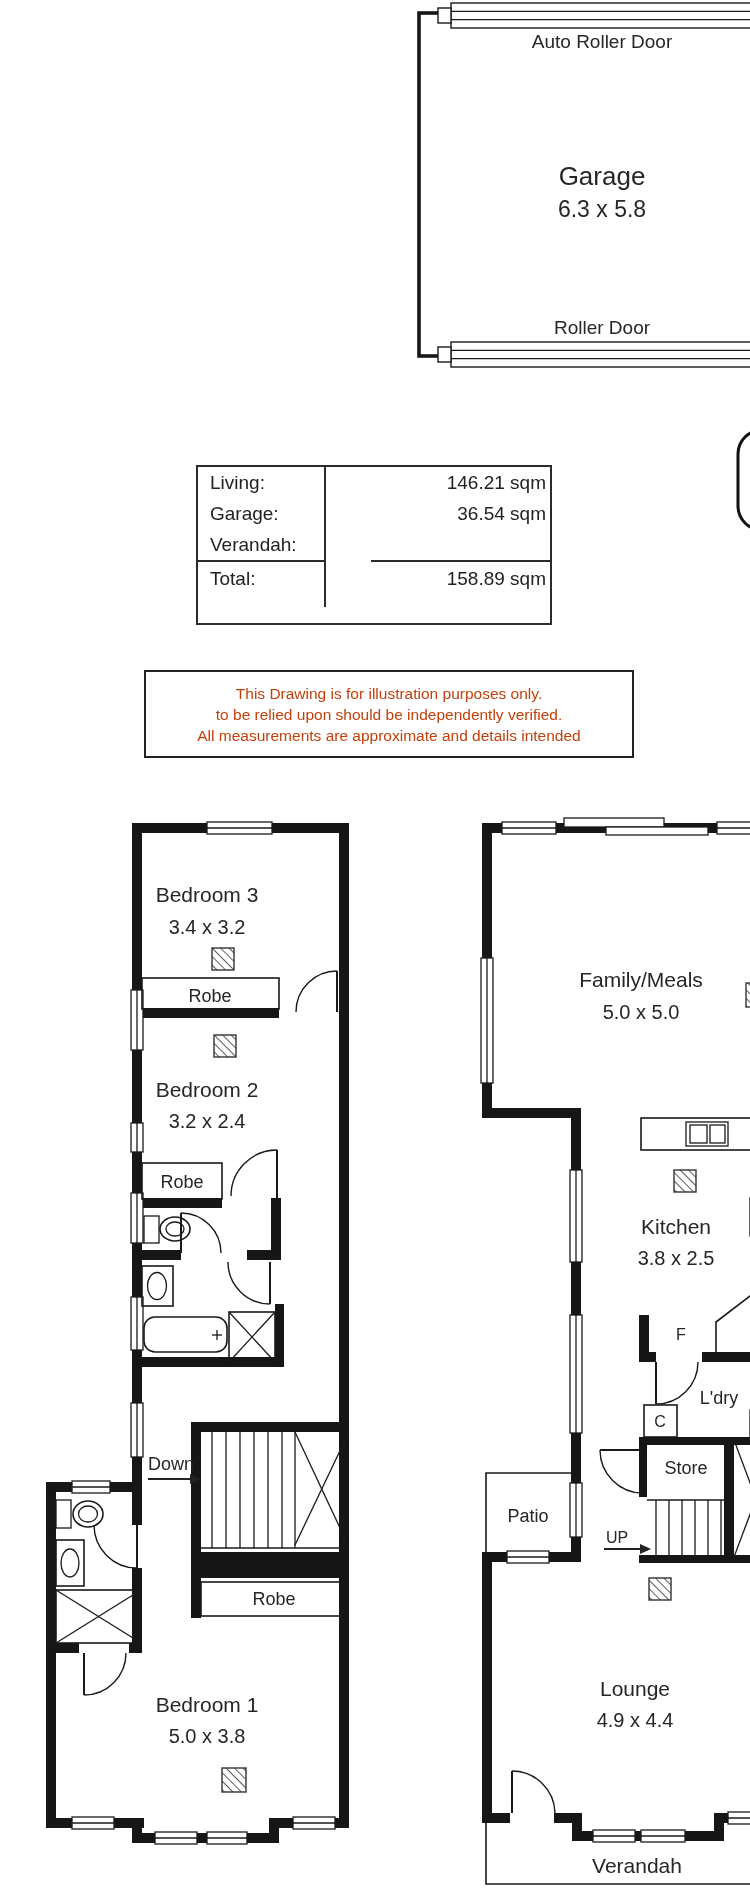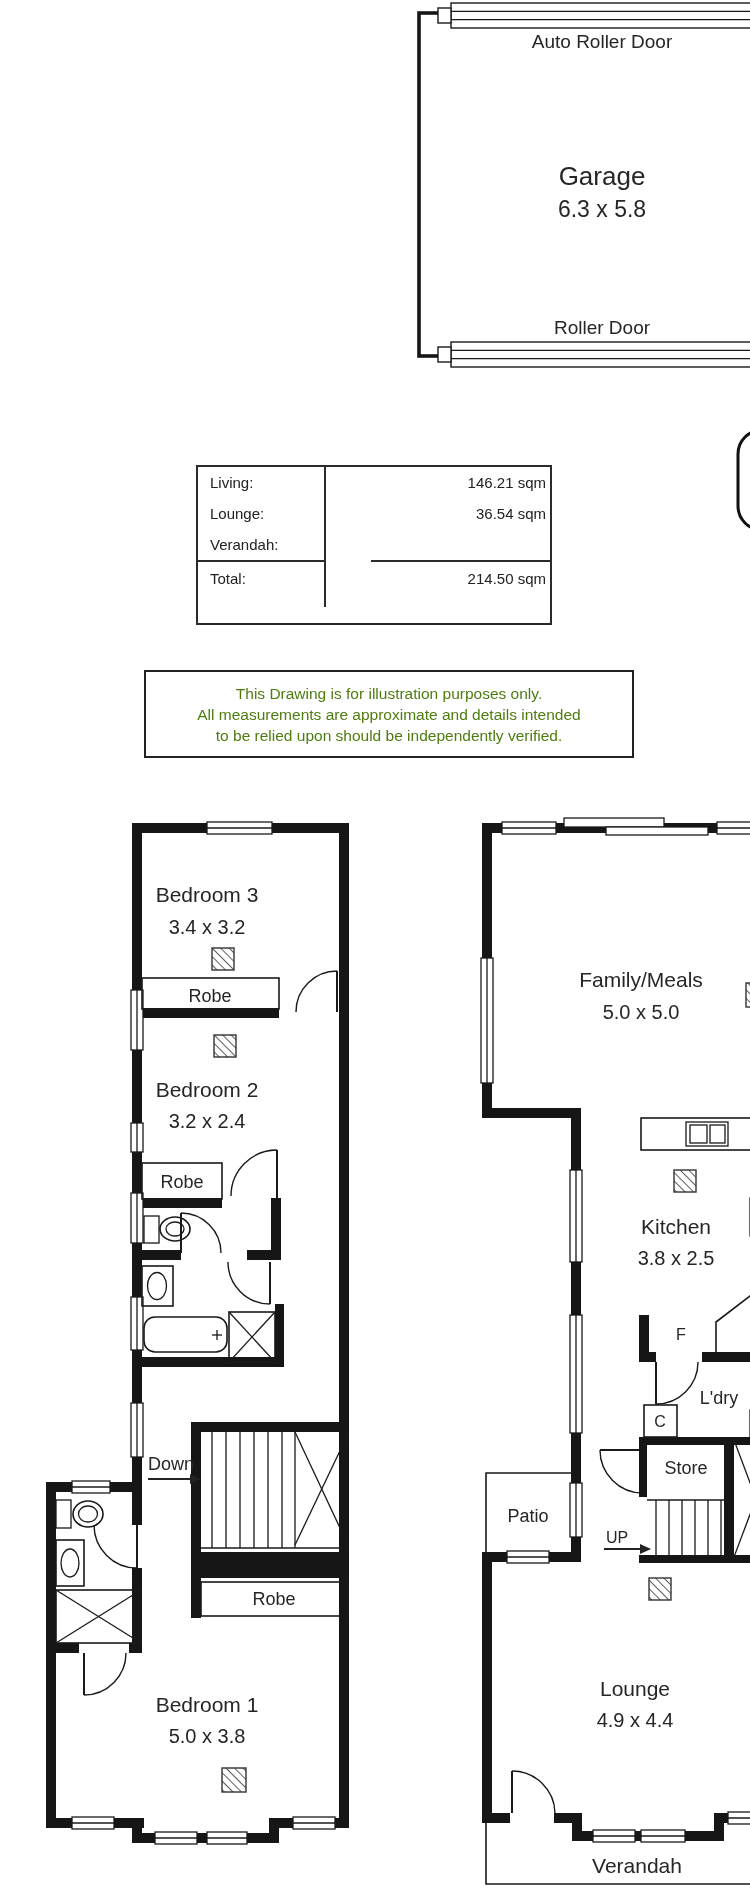--- a/index.html
+++ b/index.html
@@ -15,30 +15,30 @@
   .garage-name{font-size:26px;}
   .garage-dims{font-size:23px;}
   .rwt-text{font-size:17px;letter-spacing:1px;}
   .wall{fill:#161616;}
   .thin{stroke:#1a1a1a;stroke-width:1.6;fill:none;}
   .thin2{stroke:#1a1a1a;stroke-width:1.3;fill:none;}
   .win{fill:#ffffff;stroke:#1a1a1a;stroke-width:1.3;}
   .leaf{stroke:#1a1a1a;stroke-width:2;fill:none;}
   .arc{stroke:#1a1a1a;stroke-width:1.4;fill:none;}
   .area-table{position:absolute;left:152px;top:465px;width:356px;height:160px;
-      border:2px solid #2b2b2b;box-sizing:border-box;font-size:15px;background:#fff;}
+      border:2px solid #2b2b2b;box-sizing:border-box;font-size:19px;background:#fff;}
   .area-table .tr{display:flex;height:31px;line-height:31px;}
   .area-table .tr.total{height:47px;line-height:33px;gap:45px;}
   .area-table .td-label{width:128px;border-right:2px solid #2b2b2b;padding-left:12px;box-sizing:border-box;}
   .area-table .td-val{flex:1;text-align:right;padding-right:4px;}
   .area-table .tr.total .td-label,.area-table .tr.total .td-val{border-top:2px solid #2b2b2b;}
   .disclaimer{position:absolute;left:100px;top:670px;width:490px;height:88px;
       border:2px solid #222;box-sizing:border-box;display:flex;flex-direction:column;
       justify-content:center;align-items:center;font-size:15.5px;line-height:21px;
-      text-align:center;background:#fff;color:#4d7c0f;}
+      text-align:center;background:#fff;color:#c2410c;}
 </style>
 </head>
 <body>
 
 <div class="canvas">
 
 <svg width="750" height="1891" viewBox="0 0 750 1891">
   <defs>
     <pattern id="hatch" width="6" height="6" patternUnits="userSpaceOnUse" patternTransform="rotate(-45)">
       <rect width="6" height="6" fill="#fff"></rect>
@@ -399,31 +399,31 @@
     <text x="593" y="1873" text-anchor="middle" class="room-name">Verandah</text>
   </g>
 </svg>
 
 <div class="area-table">
   <div class="tr">
     <div class="td-label">Living:</div>
     <div class="td-val">146.21 sqm</div>
   </div>
   <div class="tr">
-    <div class="td-label">Lounge:</div>
+    <div class="td-label">Garage:</div>
     <div class="td-val">36.54 sqm</div>
   </div>
   <div class="tr">
     <div class="td-label">Verandah:</div>
   </div>
   <div class="tr total">
     <div class="td-label">Total:</div>
-    <div class="td-val">214.50 sqm</div>
+    <div class="td-val">158.89 sqm</div>
   </div>
 </div>
 
 <div class="disclaimer">
   <div>This Drawing is for illustration purposes only.</div>
+  <div>to be relied upon should be independently verified.</div>
   <div>All measurements are approximate and details intended</div>
-  <div>to be relied upon should be independently verified.</div>
 </div>
 
 </div>
 
 </body></html>

